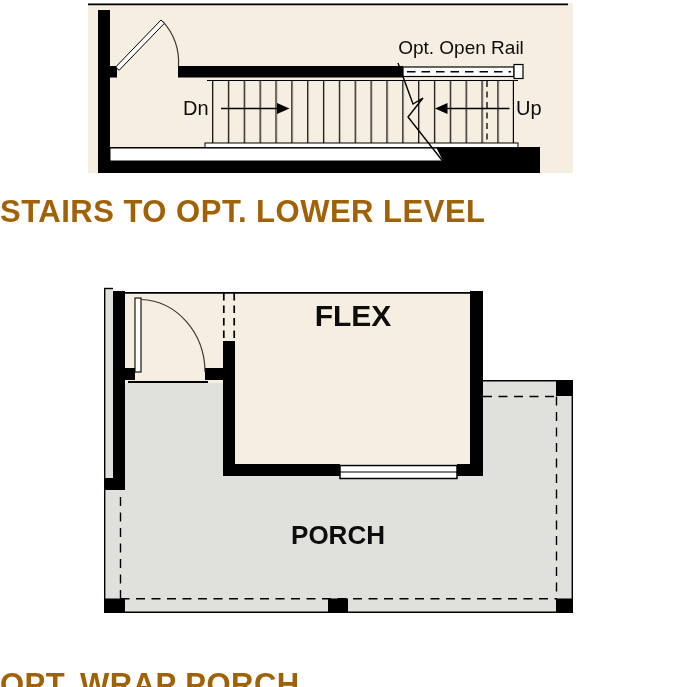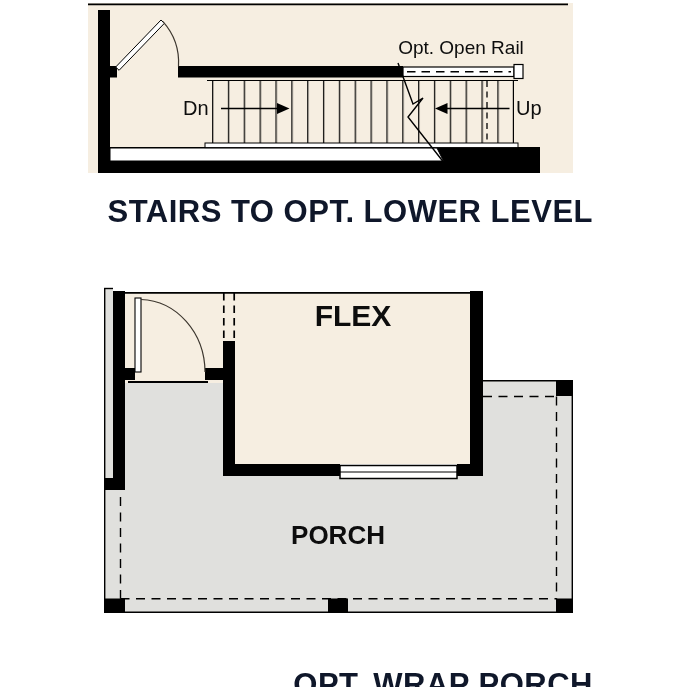--- a/index.html
+++ b/index.html
@@ -5,22 +5,22 @@
   html,body{margin:0;padding:0;}
   body{
     width:687px;height:687px;position:relative;overflow:hidden;
     background:#ffffff;
     font-family:"Liberation Sans", sans-serif;
   }
   .diagram-svg{position:absolute;}
   #svg-stairs{left:88px;top:3px;}
   #svg-porch{left:104px;top:285px;}
   .plan-title{
-    position:absolute;left:0;width:593px;text-align:right;
-    font-weight:bold;font-size:31px;letter-spacing:.5px;color:#0f172a;
+    position:absolute;left:0;width:593px;text-align:left;
+    font-weight:bold;font-size:31px;letter-spacing:.5px;color:#a16207;
     white-space:nowrap;
   }
   #title-stairs{top:194px;}
   #title-porch{top:667px;}
   svg text{
     font-family:"Liberation Sans", sans-serif;
     fill:#0d0d0d;
   }
   .anno-label{font-size:19px;}
   .dir-label{font-size:20px;}

